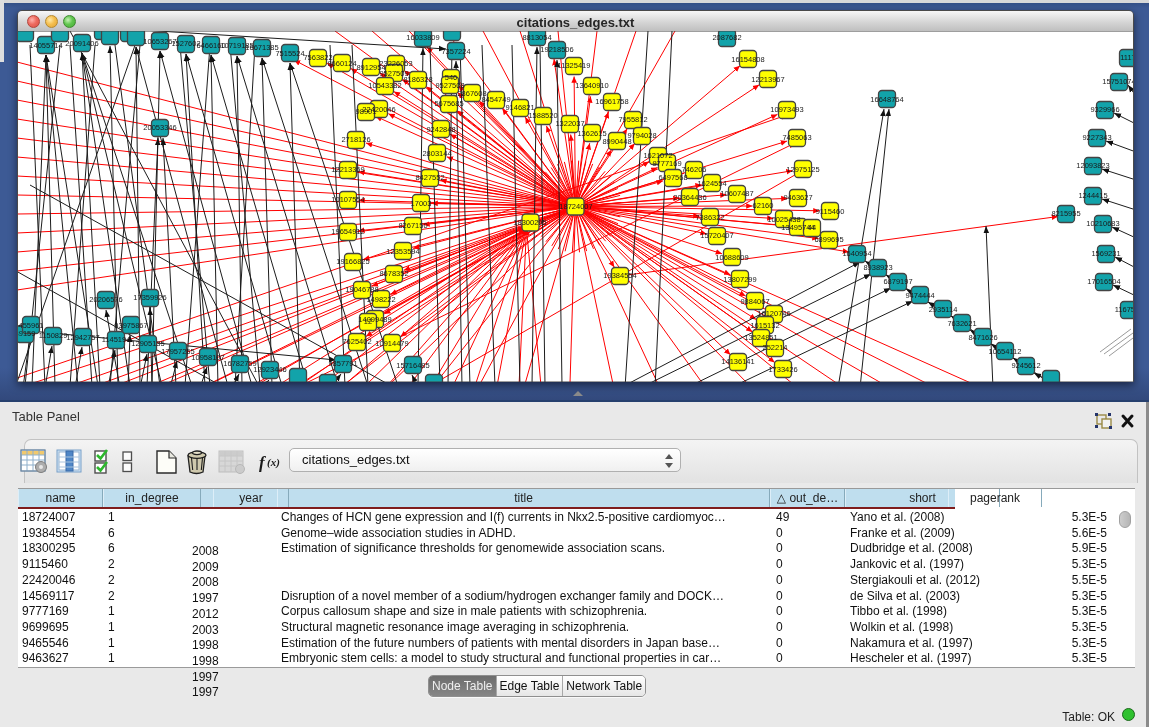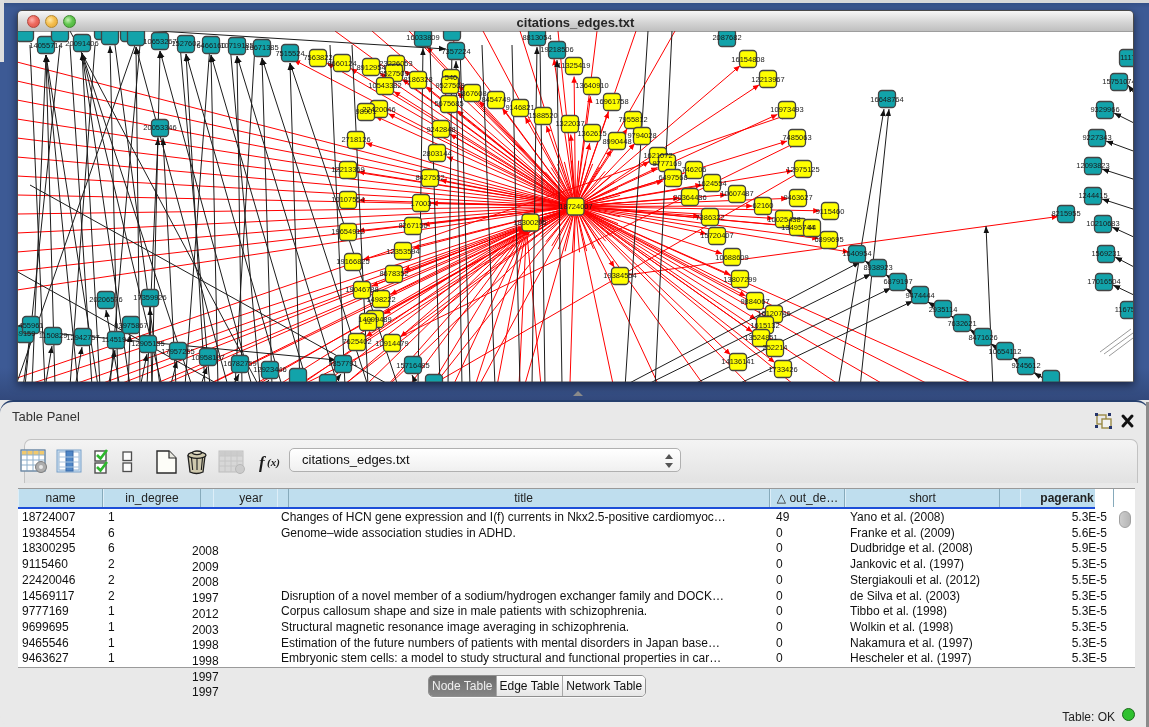--- a/index.html
+++ b/index.html
@@ -7,26 +7,26 @@
 #desk:after { content:""; position:absolute; left:0; top:0; width:4px; height:62px; background:#dedede; }
 #win { position:absolute; left:17px; top:10px; width:1117px; height:372px; border:1px solid #4a4a4a; border-radius:5px 5px 0 0; box-shadow:0 3px 9px rgba(0,0,10,.55); }
 #tbar { position:absolute; left:0; top:0; width:100%; height:21px; border-radius:4px 4px 0 0; background:linear-gradient(#f7f7f7,#d3d3d3 60%,#bfbfbf); border-bottom:1px solid #7b7b7b; }
 #tbar .t { position:absolute; width:100%; text-align:center; top:4px; font-size:13px; font-weight:bold; color:#262626; }
 .tl { position:absolute; top:4px; width:13px; height:13px; border-radius:50%; }
 #graph { position:absolute; left:0; top:0; }
 .er { stroke:#ff0000; stroke-width:1; }
 .eb { stroke:#1c1c1c; stroke-width:1; }
 .nd { stroke:#444; stroke-width:1.3; }
 .nl { font-size:7.5px; fill:#1a1a1a; text-anchor:middle; }
-#tp { position:absolute; left:0; top:400px; width:1149px; height:327px; background:#e9e9e9; border-top:2px solid #26406e;border-radius:13px; }
+#tp { position:absolute; left:0; top:400px; width:1149px; height:327px; background:#e9e9e9; border-top:2px solid #26406e; }
 #tp .hd { position:absolute; left:12px; top:7px; font-size:13px; color:#333; }
 #tbox { position:absolute; left:24px; top:37px; width:1114px; height:44px; border:1px solid #c2c2c2; border-bottom:none; border-radius:7px 7px 0 0; background:linear-gradient(#f4f4f4,#e2e2e2); }
 #combo { position:absolute; left:264px; top:8px; width:392px; height:24px; background:linear-gradient(#fff,#f0f0f0); border:1px solid #b0b0b0; border-radius:5px; font-size:13px; color:#111; line-height:22px; padding-left:12px; }
 #tbl { position:absolute; left:18px; top:86px; width:1117px; height:180px; background:#fff; border-top:1px solid #999; border-bottom:1px solid #9a9a9a; }
-#thead { position:absolute; left:0; top:0; width:1077px; height:20px; background:#bfdeee; border-bottom:2px solid #1d4ed8; }
+#thead { position:absolute; left:0; top:0; width:937px; height:20px; background:#bfdeee; border-bottom:2px solid #7f1d1d; }
 #thead div { position:absolute; top:0; height:18px; line-height:19px; font-size:12px; color:#222; text-align:center; border-right:1px solid #86aabb; border-left:1px solid #ddeef8; }
 .tr { position:absolute; left:0; width:1077px; height:15.7px; font-size:12px; color:#111; }
 .tr div { position:absolute; top:0; white-space:nowrap; overflow:hidden; line-height:15.7px; }
 .c0 { left:4px; width:80px; }
 .c1 { left:90px; width:100px; }
 .c2 { left:174px; width:80px;margin-top:34px; }
 .c3 { left:263px; width:490px; }
 .c4 { left:758px; width:70px; }
 .c5 { left:832px; width:155px; }
 .c6 { left:989px; width:100px;text-align:right; }
@@ -678,21 +678,21 @@
         </svg></div>
   </div>
   <div id="tbl">
     <div id="thead">
       <div style="left:0; width:85px;">name</div>
       <div style="left:85px; width:98px;">in_degree</div>
       <div style="left:183px; width:76px;margin-left:12px;">year</div>
       <div style="left:259px; width:493px;">title</div>
       <div style="left:752px; width:75px;">△ out_de…</div>
       <div style="left:827px; width:155px;">short</div>
-      <div style="left:1002px; width:94px;font-weight:bold;">pagerank</div>
+      <div style="left:930px; width:94px;">pagerank</div>
     </div>
     <div class="tr" style="top:21.0px">
         <div class="c0">18724007</div>
         <div class="c1">1</div>
         <div class="c2">2008</div>
         <div class="c3">Changes of HCN gene expression and I(f) currents in Nkx2.5-positive cardiomyoc…</div>
         <div class="c4">49</div>
         <div class="c5">Yano et al. (2008)</div>
         <div class="c6">5.3E-5</div>
       </div>
@@ -702,20 +702,21 @@
         <div class="c2">2009</div>
         <div class="c3">Genome–wide association studies in ADHD.</div>
         <div class="c4">0</div>
         <div class="c5">Franke et al. (2009)</div>
         <div class="c6">5.6E-5</div>
       </div>
 <div class="tr" style="top:52.4px">
         <div class="c0">18300295</div>
         <div class="c1">6</div>
         <div class="c2">2008</div>
+        <div class="c3">Estimation of significance thresholds for genomewide association scans.</div>
         <div class="c4">0</div>
         <div class="c5">Dudbridge et al. (2008)</div>
         <div class="c6">5.9E-5</div>
       </div>
 <div class="tr" style="top:68.1px">
         <div class="c0">9115460</div>
         <div class="c1">2</div>
         <div class="c2">1997</div>
         <div class="c4">0</div>
         <div class="c5">Jankovic et al. (1997)</div>

